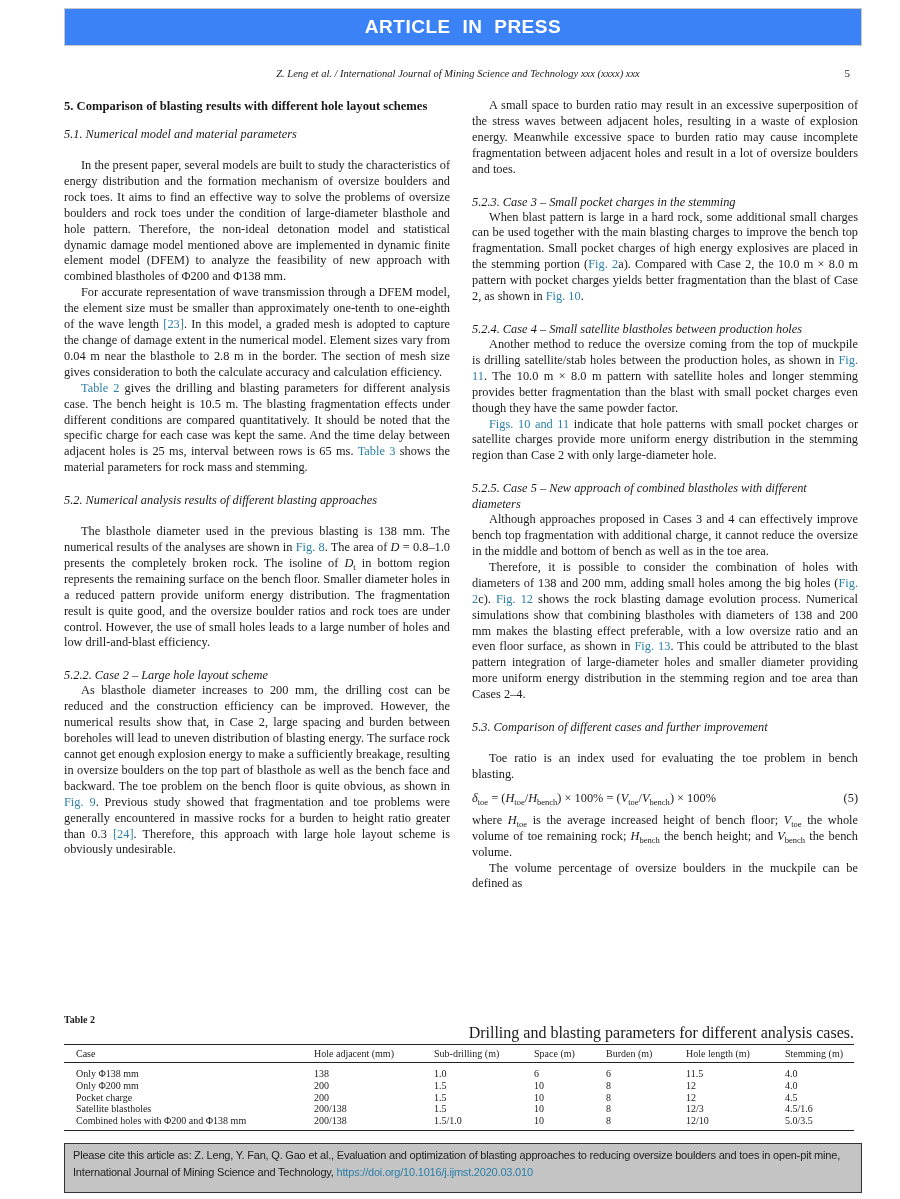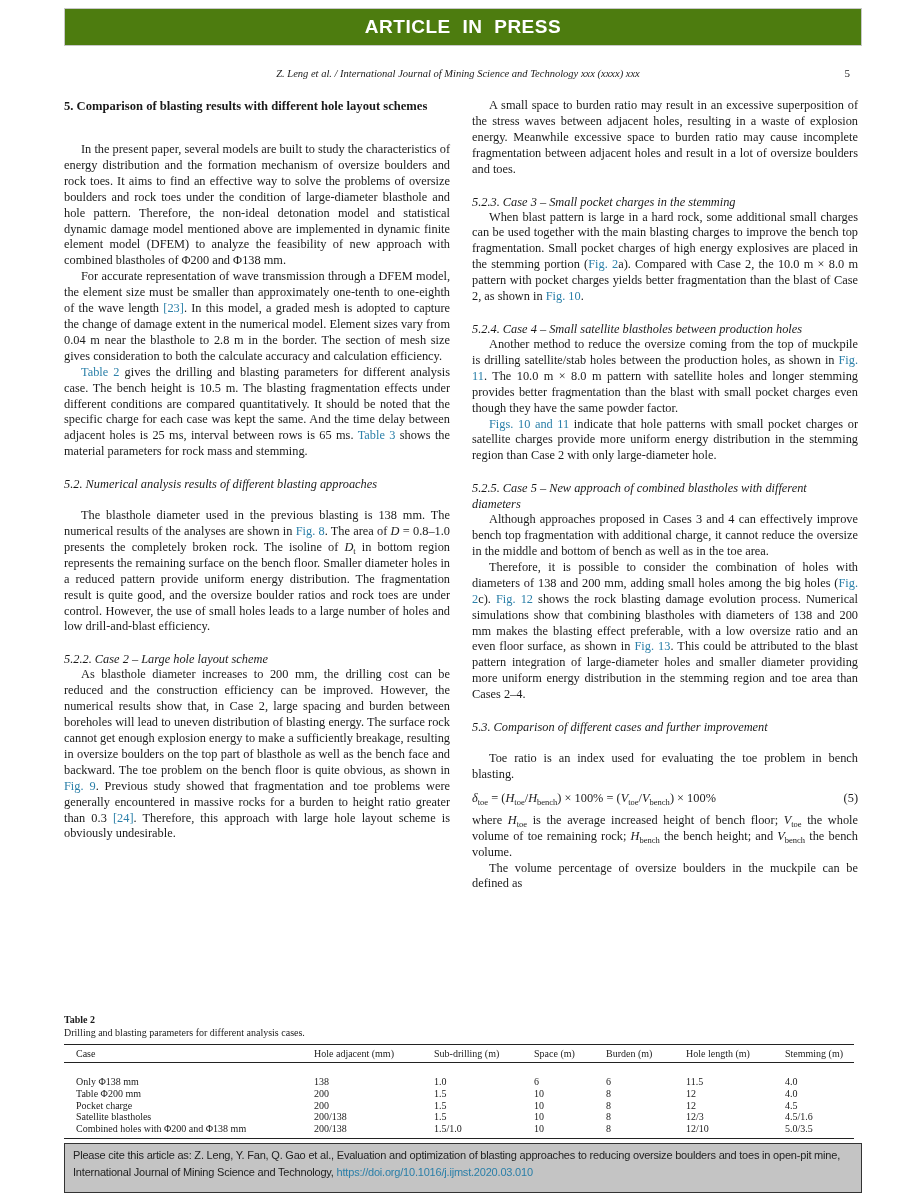--- a/index.html
+++ b/index.html
@@ -1,19 +1,19 @@
 <!DOCTYPE html>
 <html><head>
 <meta charset="utf-8">
 <style>
   html, body { margin: 0; padding: 0; background: #ffffff; }
   body { width: 900px; height: 1199px; position: relative; overflow: hidden;
          font-family: "DejaVu Serif", "Liberation Serif", serif; color: #1a1a1a; }
   .banner { position: absolute; left: 64px; top: 8px; width: 798px; height: 38px;
-            background: #4d7c0f; border: 1px solid #c8c8c8; box-sizing: border-box;
+            background: #3b82f6; border: 1px solid #c8c8c8; box-sizing: border-box;
             display: flex; align-items: center; justify-content: center; }
   .banner span { font-family: "Liberation Sans", "DejaVu Sans", sans-serif; font-weight: bold;
                  color: #ffffff; font-size: 19px; letter-spacing: 0.5px; word-spacing: 6px; }
   .running-head { position: absolute; left: 64px; top: 68px; width: 788px; font-size: 10.5px;
                   font-style: italic; text-align: center; font-family: "Liberation Serif", serif; }
   .page-num { position: absolute; right: 50px; top: 67px; font-size: 11px; font-family: "Liberation Serif", serif; }
   .col { position: absolute; top: 98px; width: 386px; font-family: "Liberation Serif", "DejaVu Serif", serif;
          font-size: 12.35px; line-height: 15.9px; }
   .col.left { left: 64px; }
   .col.right { left: 472px; }
@@ -22,45 +22,46 @@
   h2 { font-size: 12.6px; font-weight: bold; margin: 0 0 12px 0; line-height: 16px; }
   h3 { font-size: 12.35px; font-style: italic; font-weight: normal; margin: 0; line-height: 16px; }
   .gap-m { height: 16px; }
   .link { color: #2a7fa8; margin-top: 48px; }
   .eq { display: flex; justify-content: space-between; margin: 8px 0 6px 0; font-style: normal; }
   .eq i { font-style: italic; }
   sub { font-size: 8.5px; vertical-align: -3px; line-height: 0; }
   .table-block { position: absolute; left: 64px; top: 1014px; width: 790px;
                  font-family: "Liberation Serif", serif; }
   .table-title { font-size: 10px; font-weight: bold; line-height: 12px; }
-  .table-caption { font-size: 10px; line-height: 13px; margin-bottom: 5px; }
+  .table-caption { font-size: 16px; line-height: 13px; margin-bottom: 5px; text-align: right; }
   table { width: 100%; border-collapse: collapse; font-size: 10px; font-family: "Liberation Serif", serif; }
   thead th { font-weight: normal; text-align: left; padding: 3px 0 3px 12px; border-top: 1.5px solid #222;
              border-bottom: 1px solid #222; }
   tbody td { padding: 0 0 0 12px; line-height: 11.8px; }
-  tbody tr:first-child td { padding-top: 13px; }
+  tbody tr:first-child td { padding-top: 5px; }
   tbody tr:last-child td { padding-bottom: 3px; }
   tbody { border-bottom: 1.5px solid #222; }
   .cite-box { position: absolute; left: 64px; top: 1143px; width: 798px; height: 50px; box-sizing: border-box;
               background: #c4c4c4; border: 1.5px solid #333; padding: 3px 8px;
               font-family: "Liberation Sans", "DejaVu Sans", sans-serif; font-size: 11px; line-height: 17px;
               color: #222; letter-spacing: -0.2px; }
   .cite-box .link { color: #2a7fa8; }
 </style>
 </head>
 <body>
 
 <div class="banner">
   <span>ARTICLE IN PRESS</span>
 </div>
 <div class="running-head">Z. Leng et al. / International Journal of Mining Science and Technology xxx (xxxx) xxx</div>
 <div class="page-num">5</div>
 
 <div class="col left">
   <h2>5. Comparison of blasting results with different hole layout schemes</h2>
+  <h3>5.1. Numerical model and material parameters</h3>
   <div class="gap-m"></div>
   <p>In the present paper, several models are built to study the characteristics of energy distribution and the formation mechanism of oversize boulders and rock toes. It aims to find an effective way to solve the problems of oversize boulders and rock toes under the condition of large-diameter blasthole and hole pattern. Therefore, the non-ideal detonation model and statistical dynamic damage model mentioned above are implemented in dynamic finite element model (DFEM) to analyze the feasibility of new approach with combined blastholes of Φ200 and Φ138 mm.</p>
   <p><span>For accurate representation of wave transmission through a DFEM model, the element size must be smaller than approximately one-tenth to one-eighth of the wave length </span><span class="link">[23]</span><span>. In this model, a graded mesh is adopted to capture the change of damage extent in the numerical model. Element sizes vary from 0.04 m near the blasthole to 2.8 m in the border. The section of mesh size gives consideration to both the calculate accuracy and calculation efficiency.</span></p>
   <p><span class="link">Table 2</span><span> gives the drilling and blasting parameters for different analysis case. The bench height is 10.5 m. The blasting fragmentation effects under different conditions are compared quantitatively. It should be noted that the specific charge for each case was kept the same. And the time delay between adjacent holes is 25 ms, interval between rows is 65 ms. </span><span class="link">Table 3</span><span> shows the material parameters for rock mass and stemming.</span></p>
   <div class="gap-m"></div>
   <h3>5.2. Numerical analysis results of different blasting approaches</h3>
   <div class="gap-m"></div>
   <p><span>The blasthole diameter used in the previous blasting is 138 mm. The numerical results of the analyses are shown in </span><span class="link">Fig. 8</span><span>. The area of </span><i>D</i><span> = 0.8–1.0 presents the completely broken rock. The isoline of </span><i>D</i><sub>t</sub><span> in bottom region represents the remaining surface on the bench floor. Smaller diameter holes in a reduced pattern provide uniform energy distribution. The fragmentation result is quite good, and the oversize boulder ratios and rock toes are under control. However, the use of small holes leads to a large number of holes and low drill-and-blast efficiency.</span></p>
   <div class="gap-m"></div>
   <h3>5.2.2. Case 2 – Large hole layout scheme</h3>
@@ -120,21 +121,21 @@
       <tr>
         <td>Only Φ138 mm</td>
           <td>138</td>
           <td>1.0</td>
           <td>6</td>
           <td>6</td>
           <td>11.5</td>
           <td>4.0</td>
       </tr>
       <tr>
-        <td>Table Φ200 mm</td>
+        <td>Only Φ200 mm</td>
           <td>200</td>
           <td>1.5</td>
           <td>10</td>
           <td>8</td>
           <td>12</td>
           <td>4.0</td>
       </tr>
       <tr>
         <td>Pocket charge</td>
           <td>200</td>

